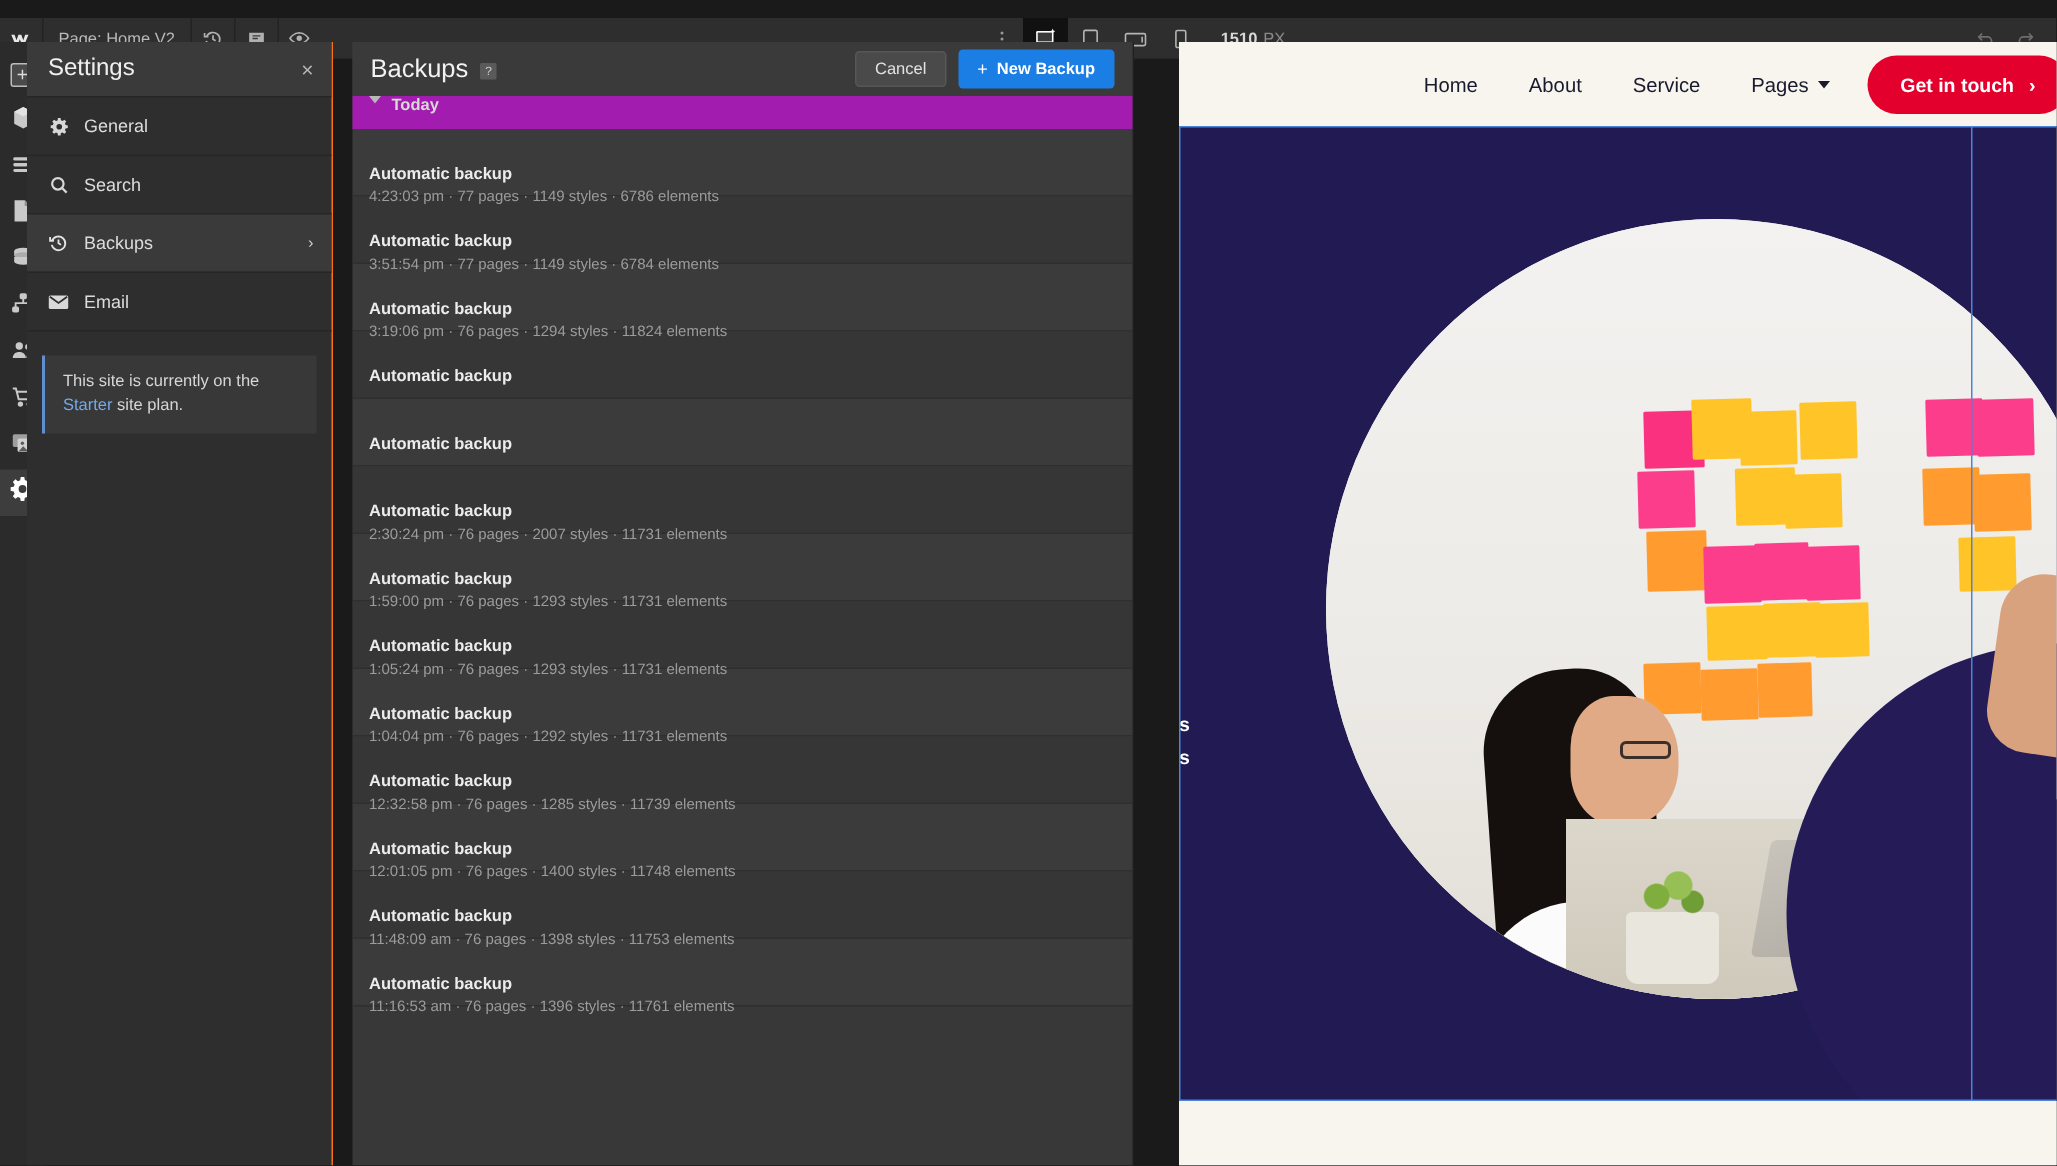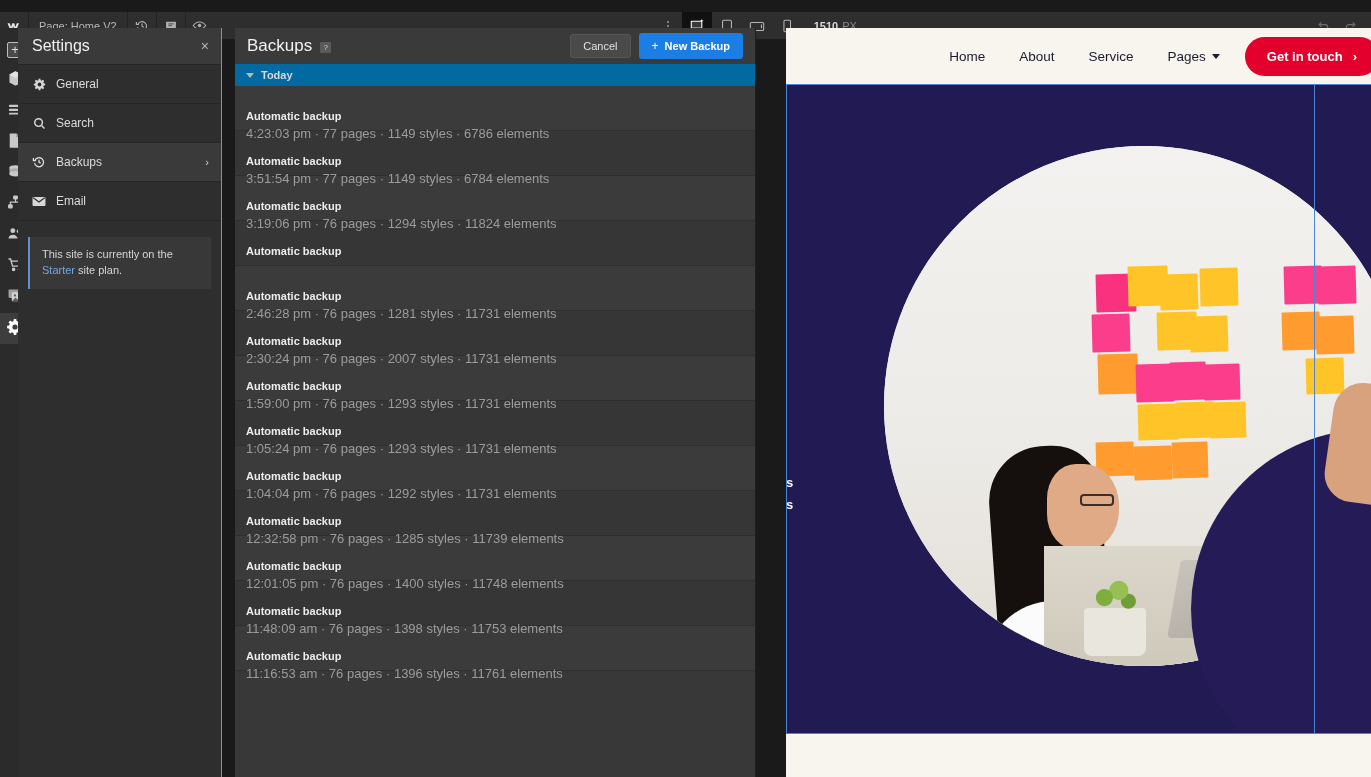--- a/index.html
+++ b/index.html
@@ -119,37 +119,37 @@
   .btn-cancel {
     background:#4a4a4a; color:#e2e2e2; font-size:11px;
     padding:5px 12px; border-radius:3px; border:1px solid #565656;text-align:center;
   }
   .btn-new {
     background:#1a7ee5; color:#fff; font-size:11px; font-weight:bold;
     padding:6px 13px; border-radius:3px; display:flex; align-items:center; gap:6px;
   }
   .btn-new .plus { font-size:12px; font-weight:normal; }
   .today-bar {
-    height:22px; flex:0 0 22px; background:#0369a1;
-    display:flex; align-items:center; gap:7px; padding-left:11px;
+    height:22px; flex:0 0 22px; background:#a21caf;
+    display:flex; align-items:flex-start; gap:7px; padding-left:11px;
     font-size:11px; font-weight:bold; color:#d8d8d8;
   }
   .caret-down {
     width:0; height:0; border-left:4px solid transparent; border-right:4px solid transparent;
     border-top:5px solid #b8b8b8;
   }
   .bk-list { flex:1 1 auto; overflow:hidden; }
   .bk-row {
     height:45px; padding:24px 0 0 11px;
     border-bottom:1px solid #2f2f2f;
   }
   .bk-row:nth-child(odd) { background:#3b3b3b; }
   .bk-row:nth-child(even) { background:#363636; }
   .bk-row .r-title { font-size:11px; font-weight:bold; color:#ececec; }
-  .bk-row .r-meta { font-size:13px; color:#9c9c9c; margin-top:4px; }
+  .bk-row .r-meta { font-size:10px; color:#9c9c9c; margin-top:4px; }
 
   
   .canvas {
     position:absolute; top:28px; left:756px; width:615px; height:749px;
     background:#f7f5ee; overflow:hidden;margin-left:30px;
   }
   .site-nav {
     height:56px; background:#f7f5ee; display:flex; align-items:center;
     justify-content:flex-end; padding-right:22px; gap:0;
   }
@@ -521,21 +521,20 @@
       </div>
       <div class="bk-row">
         <div class="r-title">Automatic backup</div>
         <div class="r-meta">3:19:06 pm · 76 pages · 1294 styles · 11824 elements</div>
       </div>
       <div class="bk-row">
         <div class="r-title">Automatic backup</div>
       </div>
       <div class="bk-row">
         <div class="r-title">Automatic backup</div>
-        <div class="r-meta">2:46:28 pm · 76 pages · 1281 styles · 11731 elements</div>
       </div>
       <div class="bk-row">
         <div class="r-title">Automatic backup</div>
         <div class="r-meta">2:30:24 pm · 76 pages · 2007 styles · 11731 elements</div>
       </div>
       <div class="bk-row">
         <div class="r-title">Automatic backup</div>
         <div class="r-meta">1:59:00 pm · 76 pages · 1293 styles · 11731 elements</div>
       </div>
       <div class="bk-row">

